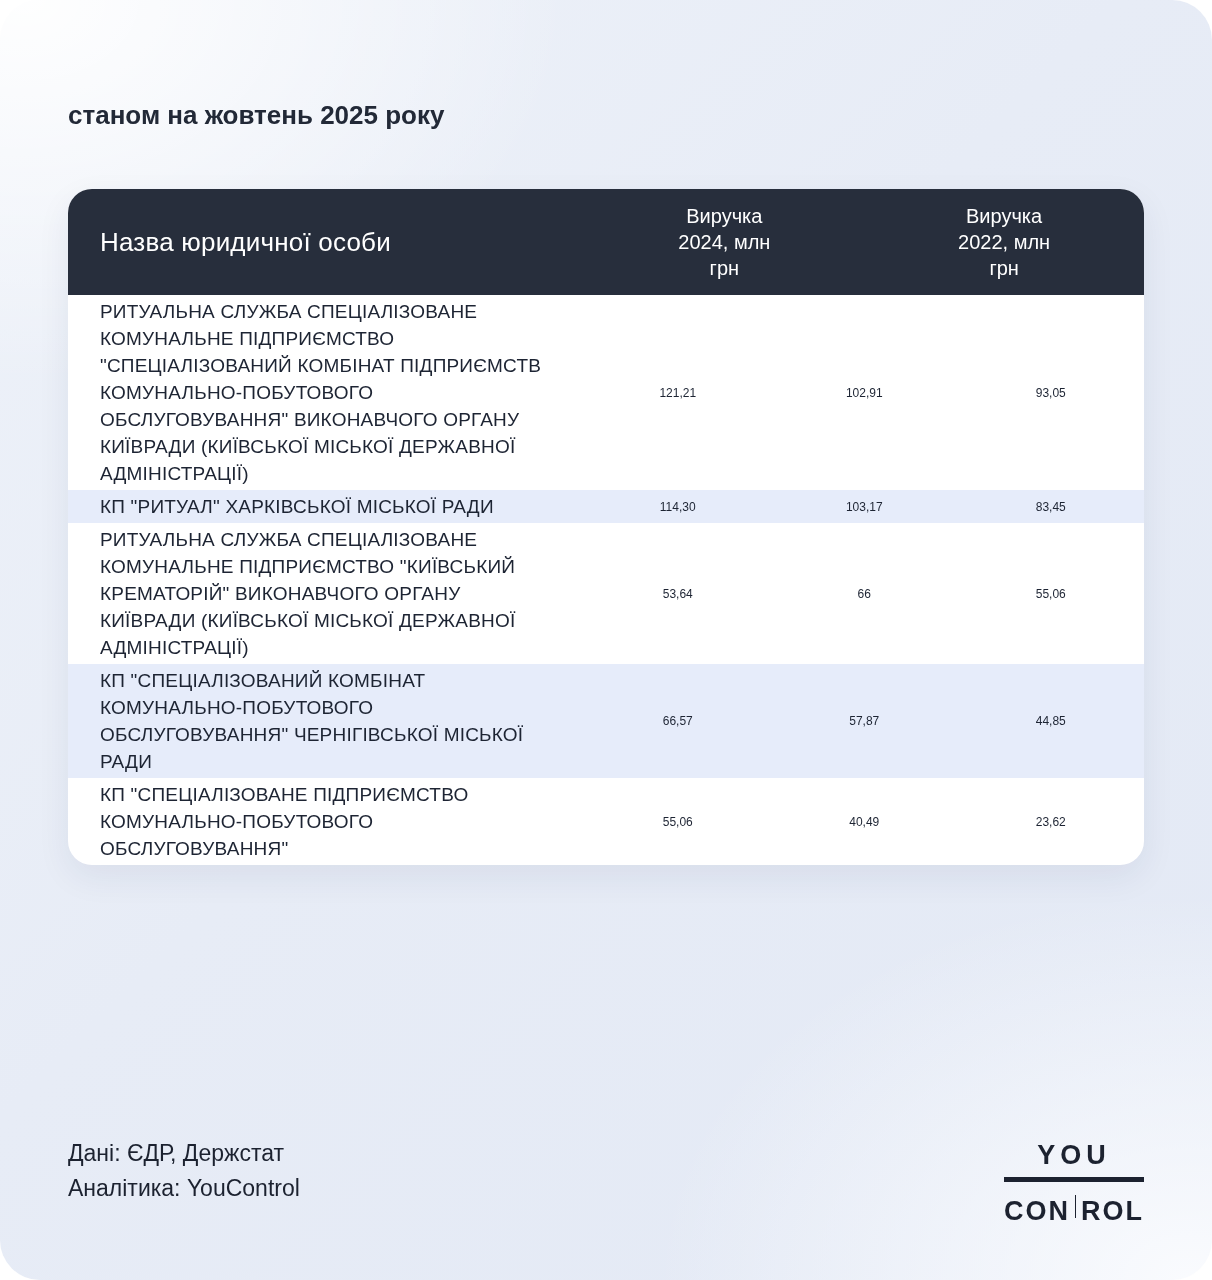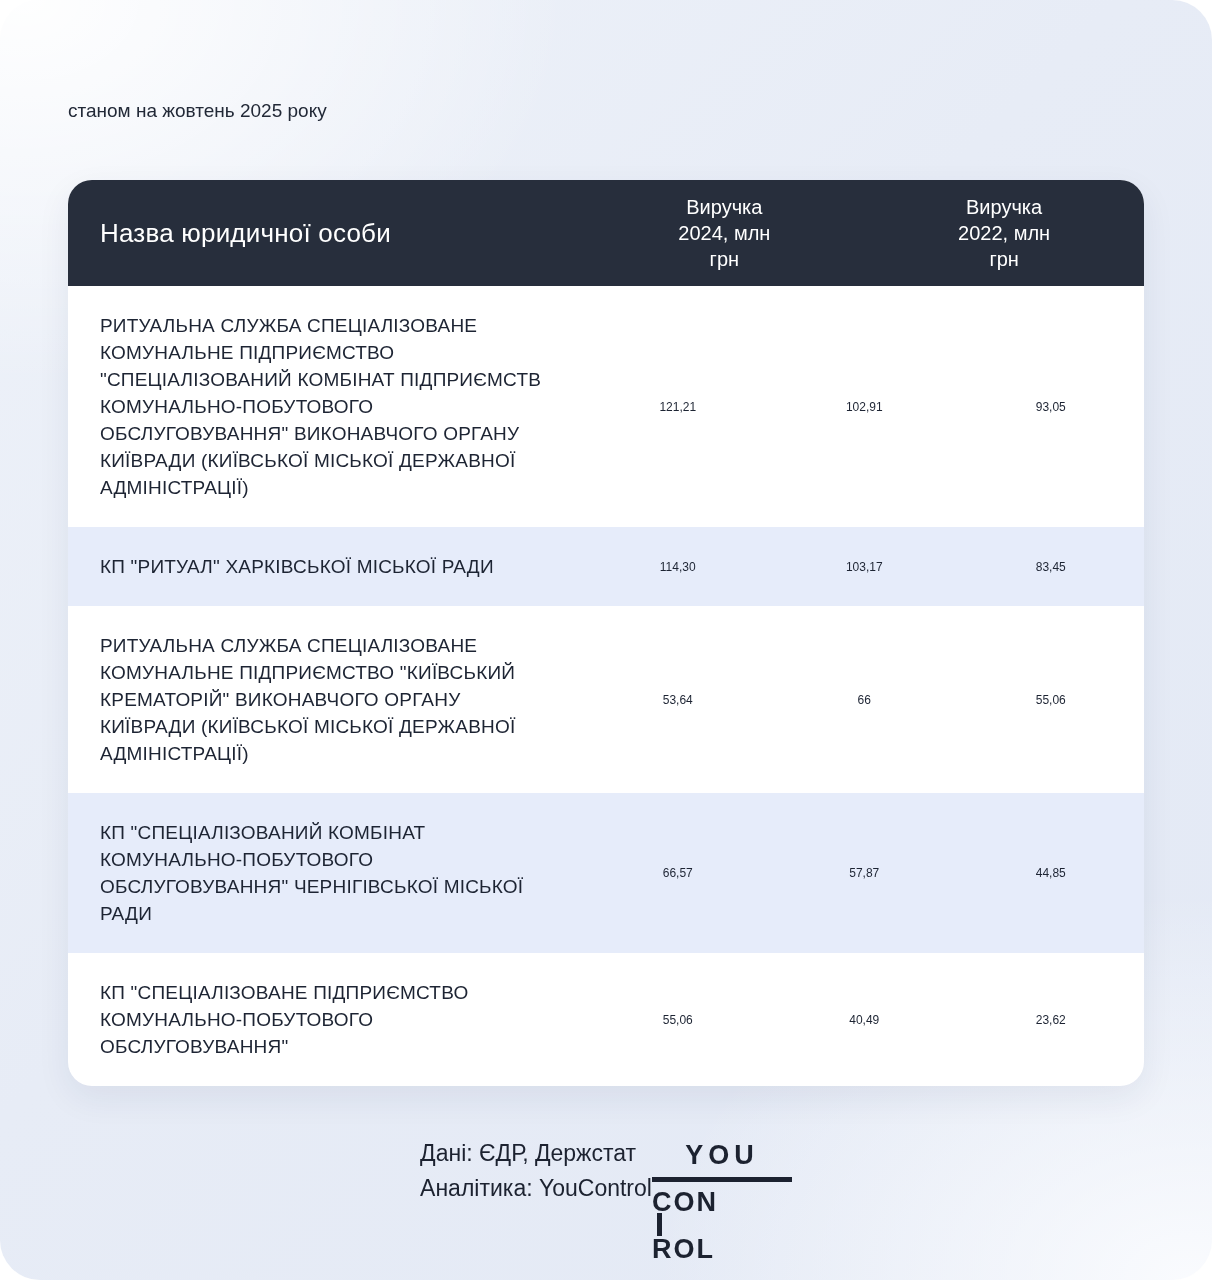--- a/index.html
+++ b/index.html
@@ -24,22 +24,22 @@
   .title {
     font-size: 38px;
     line-height: 50px;
     font-weight: 700;
     letter-spacing: 0.2px;
     color: #1c2230;
     max-width: 1060px;
   }
   .subtitle {
     margin-top: 22px;
-    font-size: 19px;
-    font-weight: 400;
+    font-size: 26px;
+    font-weight: 700;
     color: #222937;
   }
 
   .card {
     margin-top: 58px;
     width: 1076px;
     border-radius: 24px;
     background: #ffffff;
     overflow: hidden;
     box-shadow: 0 12px 34px rgba(35, 48, 80, 0.07);
@@ -48,21 +48,21 @@
     background: #272e3c;
     color: #ffffff;
     display: flex;
     align-items: center;
     min-height: 104px;
     padding: 14px 0;
   }
   .t-row {
     display: flex;
     align-items: center;
-    padding: 26px 0;
+    padding: 3px 0;
   }
   .t-row.alt { background: #e6ecfa; }
 
   .cell-name {
     flex: 0 0 48%;
     padding-left: 32px;
     padding-right: 34px;
     font-size: 19px;
     line-height: 27px;
     letter-spacing: 0.2px;
@@ -75,21 +75,21 @@
   .thead .cell-name { font-size: 26px; line-height: 26px; }
   .thead .cell-num { font-size: 20px; line-height: 26px; }
   .thead .wrapbox { display: inline-block; max-width: 96px; }
 
   .footer {
     position: absolute;
     left: 68px;
     right: 68px;
     top: 1136px;
     display: flex;
-    justify-content: center;
+    justify-content: space-between;
     align-items: flex-start;
   }
   .credits {
     font-size: 23px;
     line-height: 35px;
     color: #1c2230;
   }
   .logo {
     margin-top: 6px;
     width: 140px;
@@ -105,22 +105,21 @@
     padding-bottom: 8px;
   }
   .logo-line { height: 5px; background: #1c2230; }
   .logo-bottom {
     display: flex;
     justify-content: center;
     align-items: flex-start;
     font-size: 27px;
     line-height: 1;
     letter-spacing: 2px;
-    padding-top: 7px;
-    flex-direction: column;
+    padding-top: 16px;
   }
   .logo-stem {
     width: 5px;
     height: 23px;
     background: #1c2230;
     margin: -3px 5px 0 5px;
   }
 </style>
 </head>
 <body>

